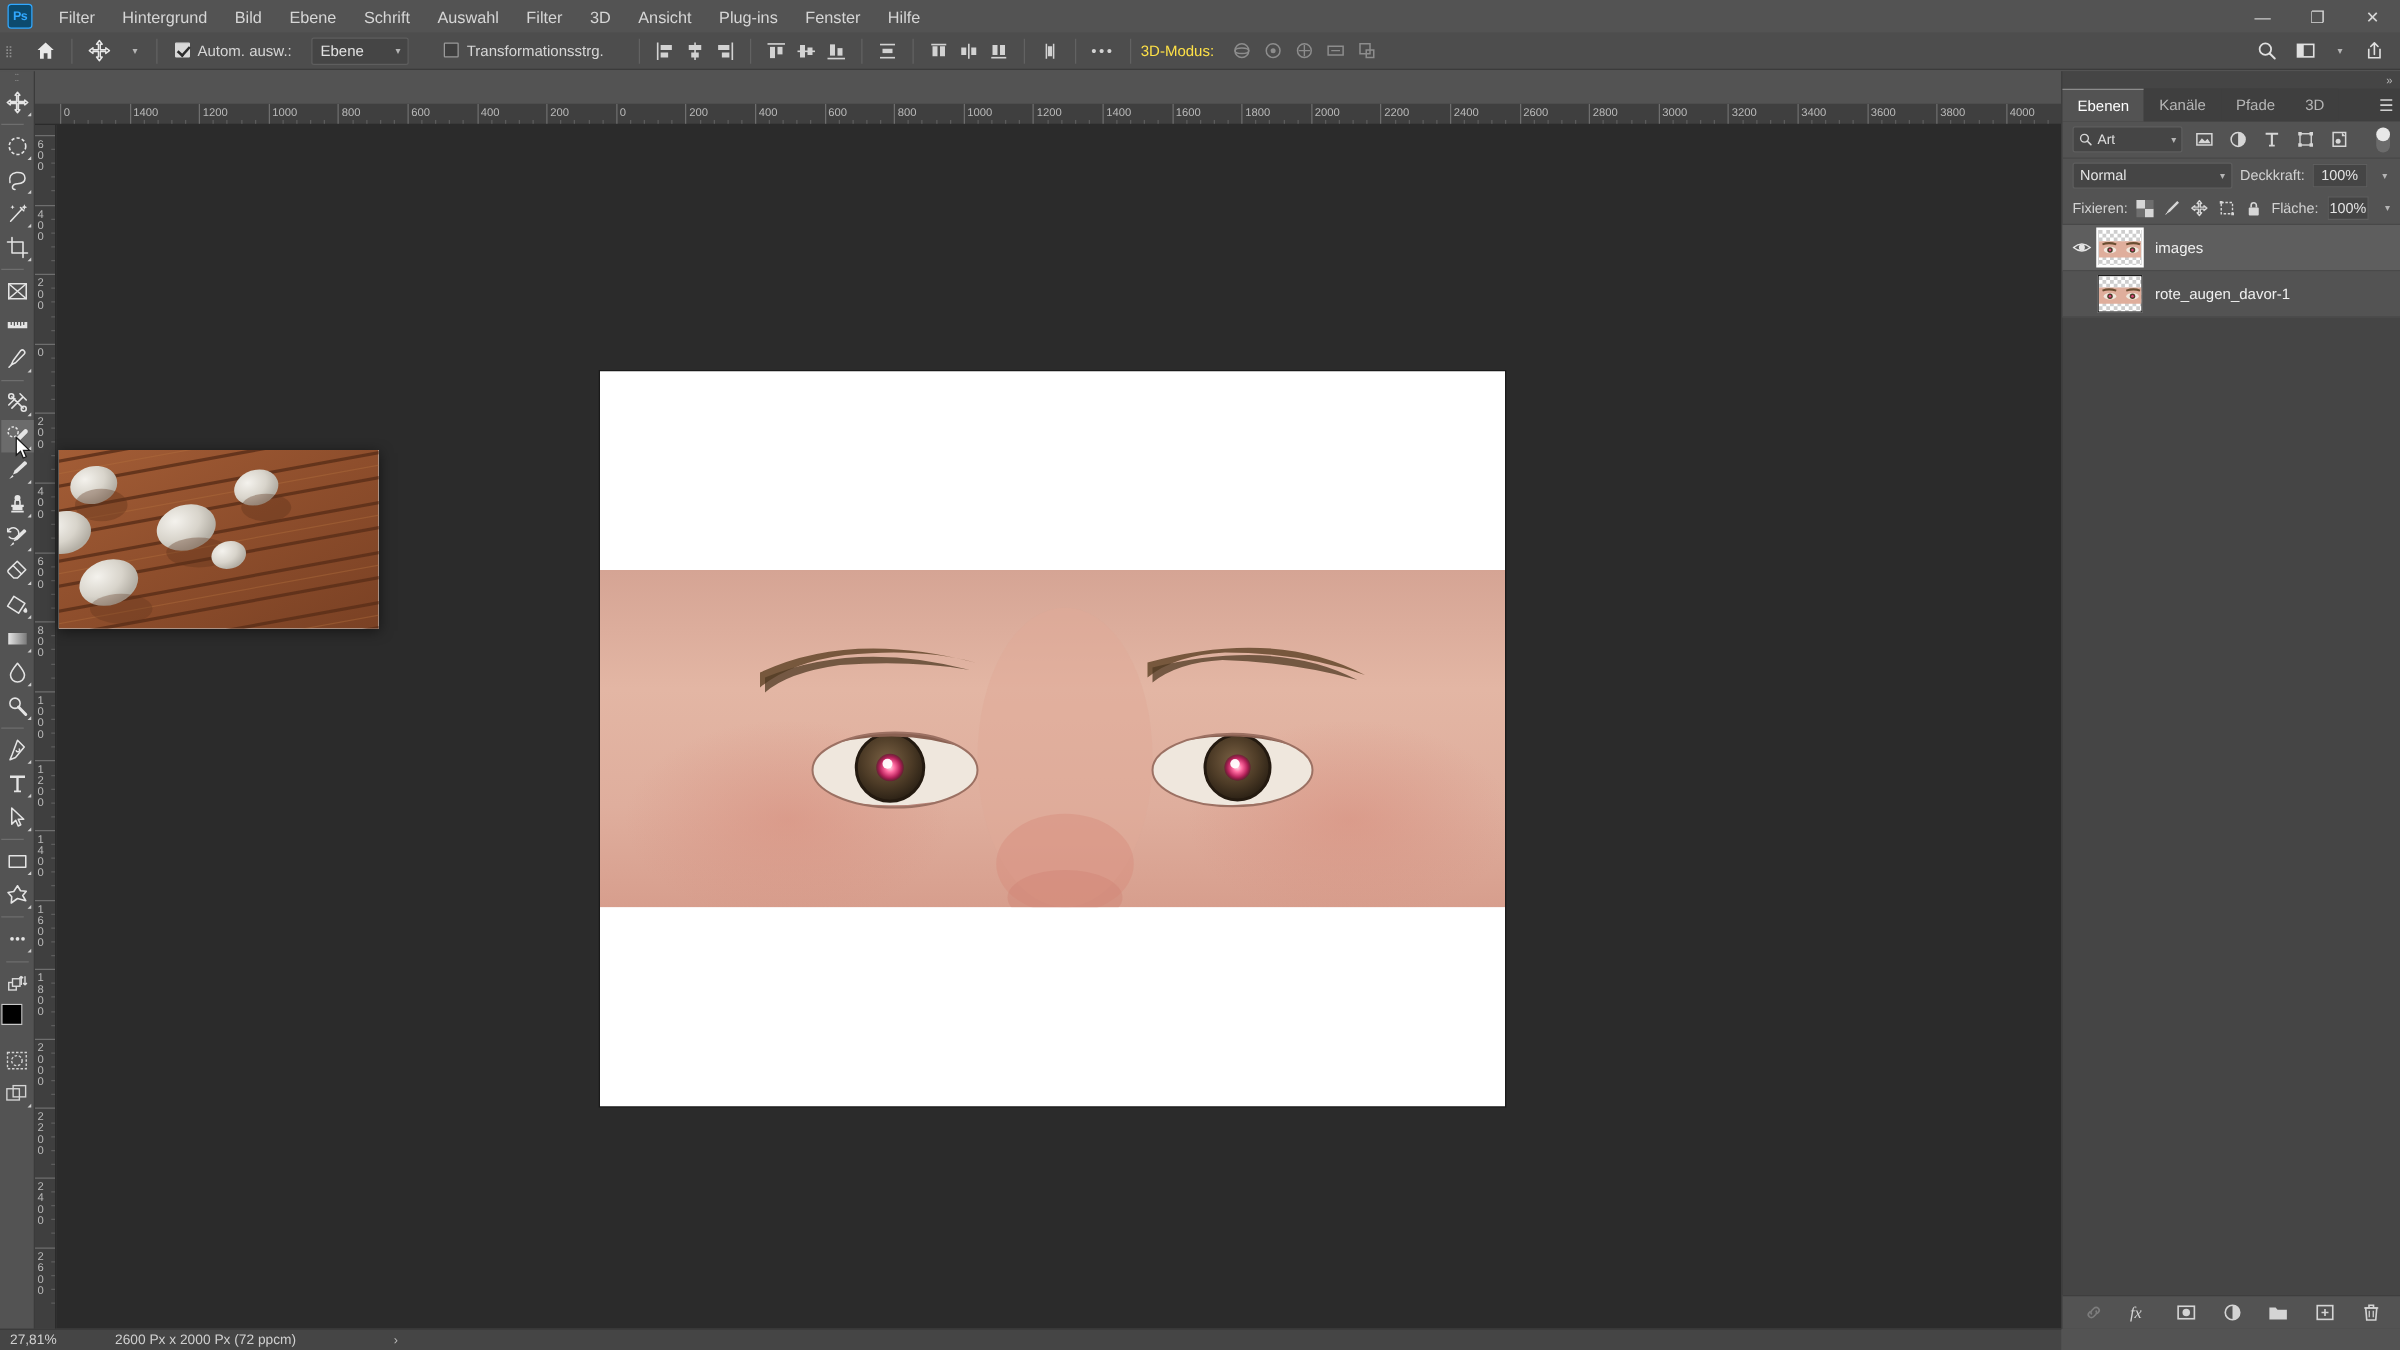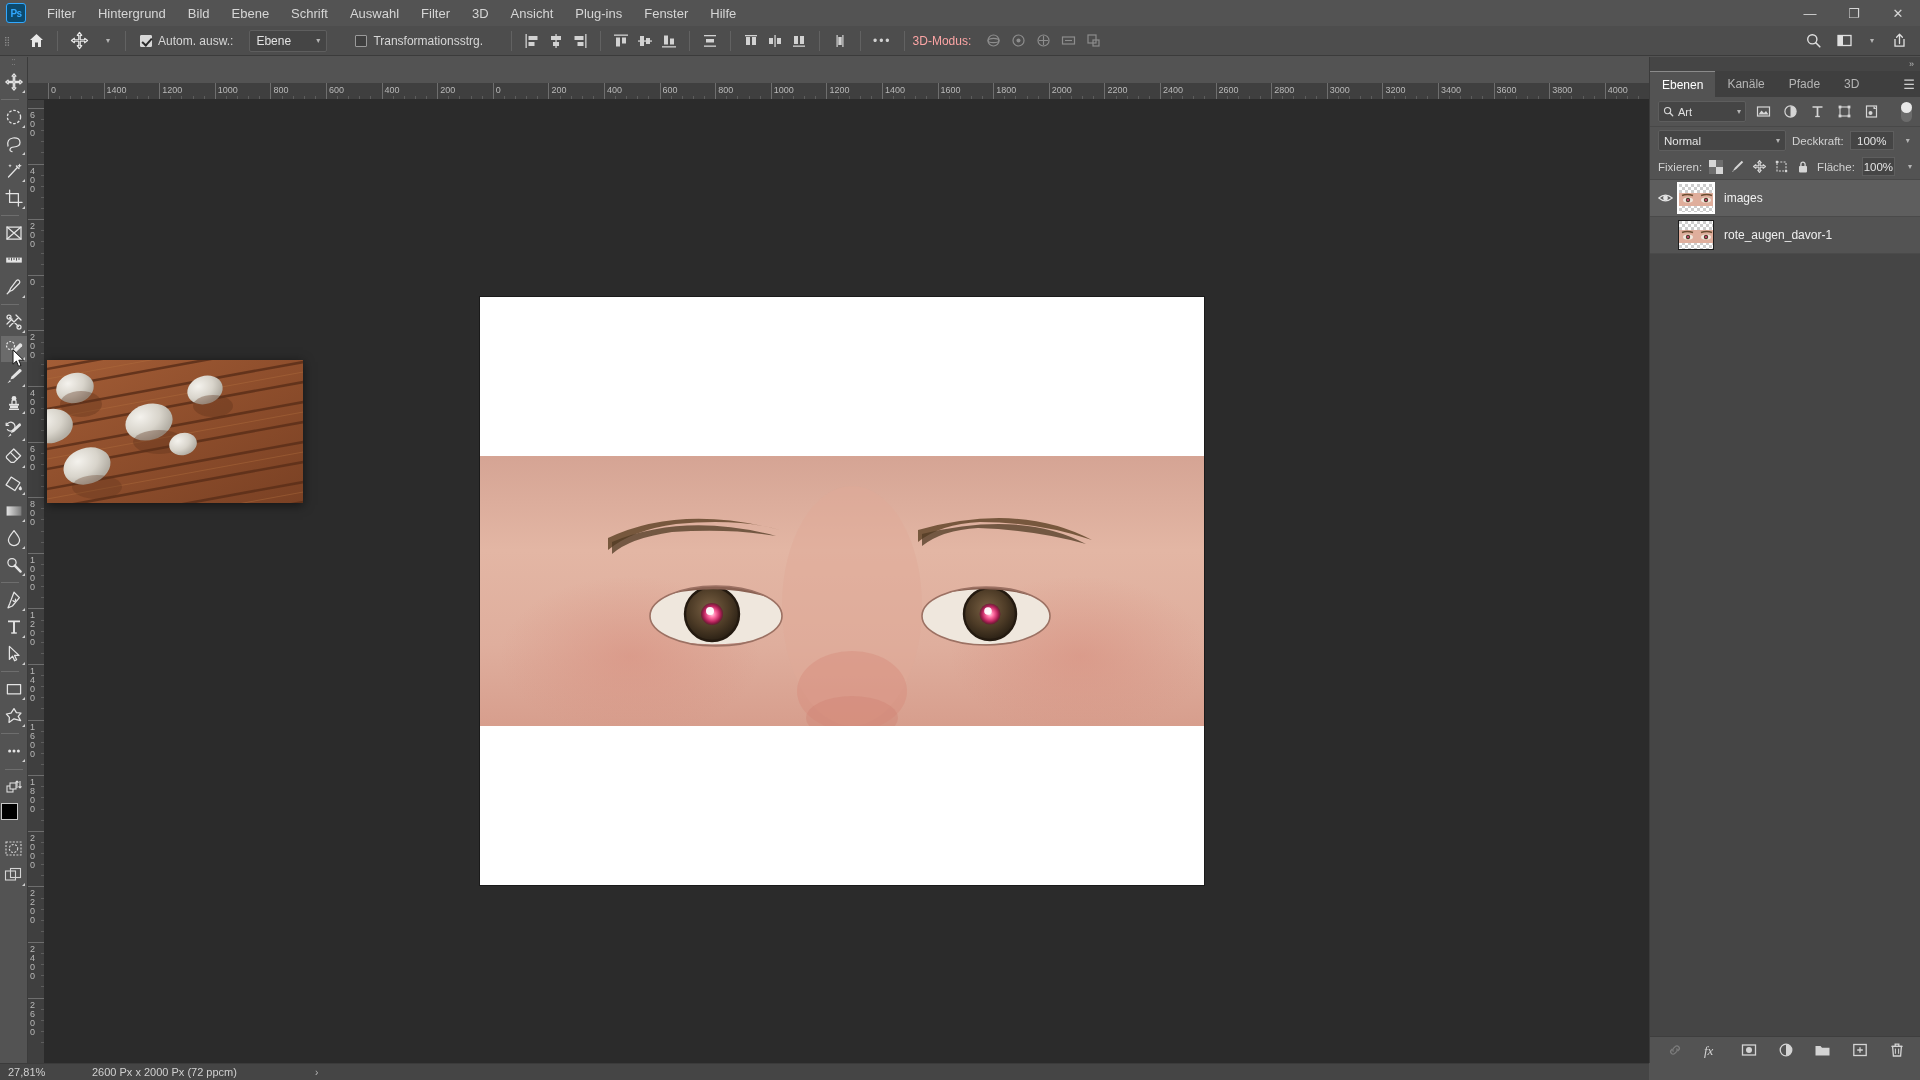--- a/index.html
+++ b/index.html
@@ -45,38 +45,38 @@
   }
   .ob-grip {
     width: 14px; height: 30px; display: flex; align-items: center; justify-content: center;
     color: #8f8f8f; font-size: 9px;
   }
   .ob-sep { width: 1px; height: 20px; background: #626262; margin: 0 8px; }
   .ob-btn {
     height: 24px; min-width: 24px; display: flex; align-items: center; justify-content: center;
     color: #d2d2d2; padding: 0 4px;
   }
-  .ob-check { display: flex; align-items: center; gap: 6px; padding: 0 6px; font-size: 12px; color: #d6d6d6; }
+  .ob-check { display: flex; gap: 6px; padding: 0 6px; font-size: 12px; color: #d6d6d6; }
   .cbox {
     width: 12px; height: 12px; border: 1px solid #9a9a9a; background: #3f3f3f;
     display: inline-block; border-radius: 1px; position: relative;
   }
   .cbox.on { background: #d8d8d8; border-color: #d8d8d8; }
   .cbox.on::after {
     content: ""; position: absolute; left: 3px; top: 0px;
     width: 4px; height: 8px; border: solid #2b2b2b; border-width: 0 2px 2px 0;
     transform: rotate(42deg);
   }
   .ob-select {
     height: 22px; min-width: 78px; background: #454545; border: 1px solid #5e5e5e;
     display: flex; align-items: center; justify-content: space-between;
     padding: 0 6px; font-size: 12px; color: #e2e2e2; border-radius: 2px;
   }
   .caret { font-size: 8px; color: #b5b5b5; margin-left: 6px; }
-  .dim { color: #fca5a5; }
+  .dim { color: #fde047; }
 
   
   .tabbar {
     position: absolute; top: 57px; left: 28px; width: 1621px; height: 26px;
     background: #454545; display: flex; align-items: flex-end;
   }
   .doctab {
     height: 26px; background: #535353; display: flex; align-items: center;
     padding: 0 10px 0 12px; font-size: 12px; color: #f0f0f0; font-weight: bold;
     border-right: 1px solid #3a3a3a; gap: 10px;

